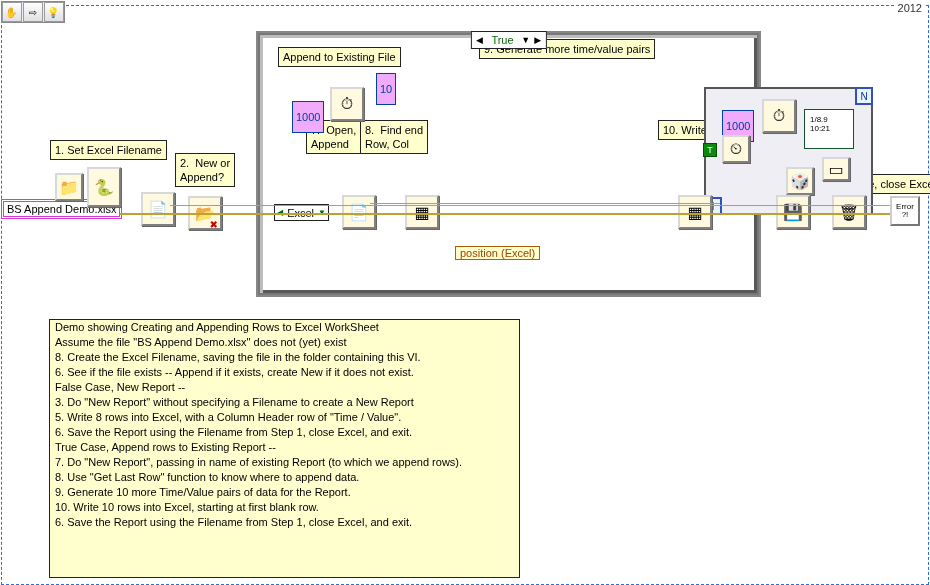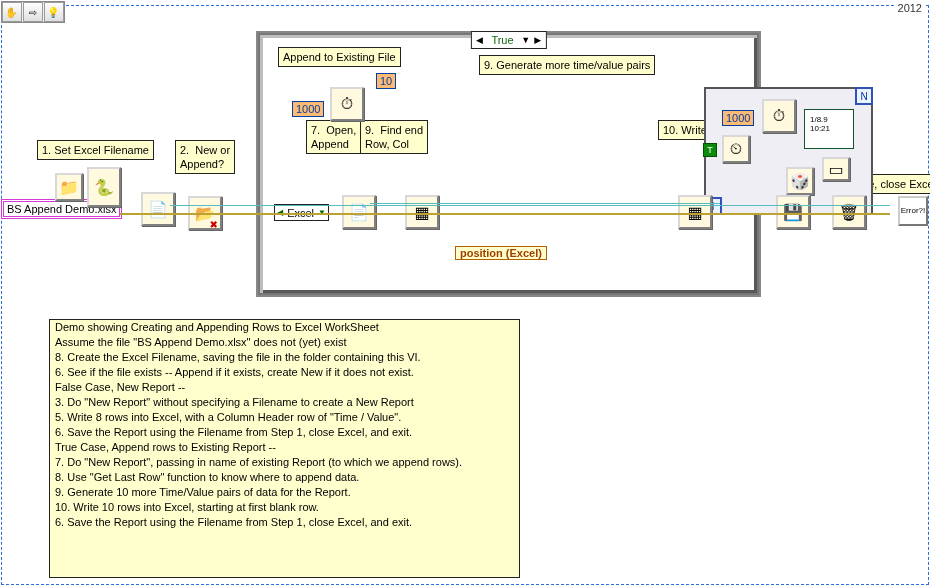--- a/index.html
+++ b/index.html
@@ -85,24 +85,24 @@
   }
   .forloop {
     position: absolute;
     top: 52px; left: 444px;
     width: 165px; height: 124px;
     border: 2px solid #555;
     background: #eeeef4;
   }
   .blue-const {
     position: absolute;
-    background: #fdba74;
+    background: #f0abfc;
     border: 1px solid #0040a0;
     color: #0040a0;
-    padding: 0 3px;
+    padding: 8px 3px;
     font-size: 11px;
     line-height: 14px;
   }
   .node {
     position: absolute;
     width: 30px; height: 30px;
     background: #fefefe;
     border: 2px solid #808080;
     border-top-color: #d8d8d8; border-left-color: #d8d8d8;
     box-shadow: 1px 1px 0 #666;
@@ -134,64 +134,63 @@
     font-size: 11px;
   }
   .ring-drop .caret { color: #006a00; font-size: 8px; }
   .small-tag {
     position: absolute;
     background: #ffffce;
     border: 1px solid #b06000;
     color: #a04000;
     padding: 0 4px;
     font-size: 11px;
-    font-weight: bold;
   }
   .description {
     position: absolute;
     top: 319px; left: 49px;
     width: 459px;
     height: 257px;
     background: #ffffce;
     border: 1px solid #222;
     padding: 0 5px;
     line-height: 15px;
     overflow: hidden;
   }
   .error-term {
     position: absolute;
     width: 26px; height: 26px;
     border: 2px solid #777;
     border-top-color: #ccc; border-left-color: #ccc;
     background: #fff;
-    display: flex; flex-direction: row;
+    display: flex; flex-direction: column;
     align-items: center; justify-content: center;
-    font-size: 8px; line-height: 8px; margin-left: 8px;
+    font-size: 8px; line-height: 8px;
   }
   .iter-box {
     position: absolute; width: 14px; height: 14px;
     border: 2px solid #3050c0; background: #eaf4ff;
     color: #0030a0; font-size: 10px;
     display: flex; align-items: center; justify-content: center;
   }
 </style>
 </head>
 <body>
 
 <div class="toolbar">
   <div class="btn">✋</div>
   <div class="btn">⇨</div>
   <div class="btn">💡</div>
 </div>
 
 <div class="diagram-border"></div>
 <div class="year">2012</div>
 
-<div class="yellow-label" style="top:140px;left:37px">1. Set Excel Filename</div>
-<div class="yellow-label" style="top:140px;left:175px;white-space:pre">2.  New or
+<div class="yellow-label" style="top:140px;left:50px">1. Set Excel Filename</div>
+<div class="yellow-label" style="top:153px;left:175px;white-space:pre">2.  New or
 Append?</div>
 <div class="yellow-label" style="top:174px;left:832px">6.  Save, close Excel</div>
 
 <div class="filename-box">
   <span>BS Append Demo.xlsx</span>
 </div>
 
 <div class="node icony" style="top:173px;left:55px;width:24px;height:24px">📁</div>
 <div class="node icony" style="top:167px;left:87px;width:30px;height:36px">🐍</div>
 <div class="node icony" style="top:192px;left:141px;width:30px;height:30px">📄</div>
@@ -203,23 +202,23 @@
   <div class="case-tabs">
     <span class="arrow">◀</span>
     <span class="val">True</span>
     <span class="arrow">▼</span>
     <span class="arrow">▶</span>
   </div>
 
   <div class="yellow-label" style="top:12px;left:18px">Append to Existing File</div>
   <div class="yellow-label" style="top:85px;left:46px;white-space:pre">7.  Open,
 Append</div>
-  <div class="yellow-label" style="top:85px;left:100px;white-space:pre">9.  Find end
+  <div class="yellow-label" style="top:85px;left:100px;white-space:pre">8.  Find end
 Row, Col</div>
-  <div class="yellow-label" style="top:20px;left:219px">9.  Generate more time/value pairs</div>
+  <div class="yellow-label" style="top:4px;left:219px">9.  Generate more time/value pairs</div>
   <div class="yellow-label" style="top:85px;left:398px">10.  Write to Excel</div>
 
   <div class="ring-drop" style="top:169px;left:14px">
     <span class="caret">◀</span>
     <span>Excel</span>
     <span class="caret">▼</span>
   </div>
   <div class="node icony" style="top:160px;left:82px">📄</div>
 
   <div class="blue-const" style="top:66px;left:32px">1000</div>

